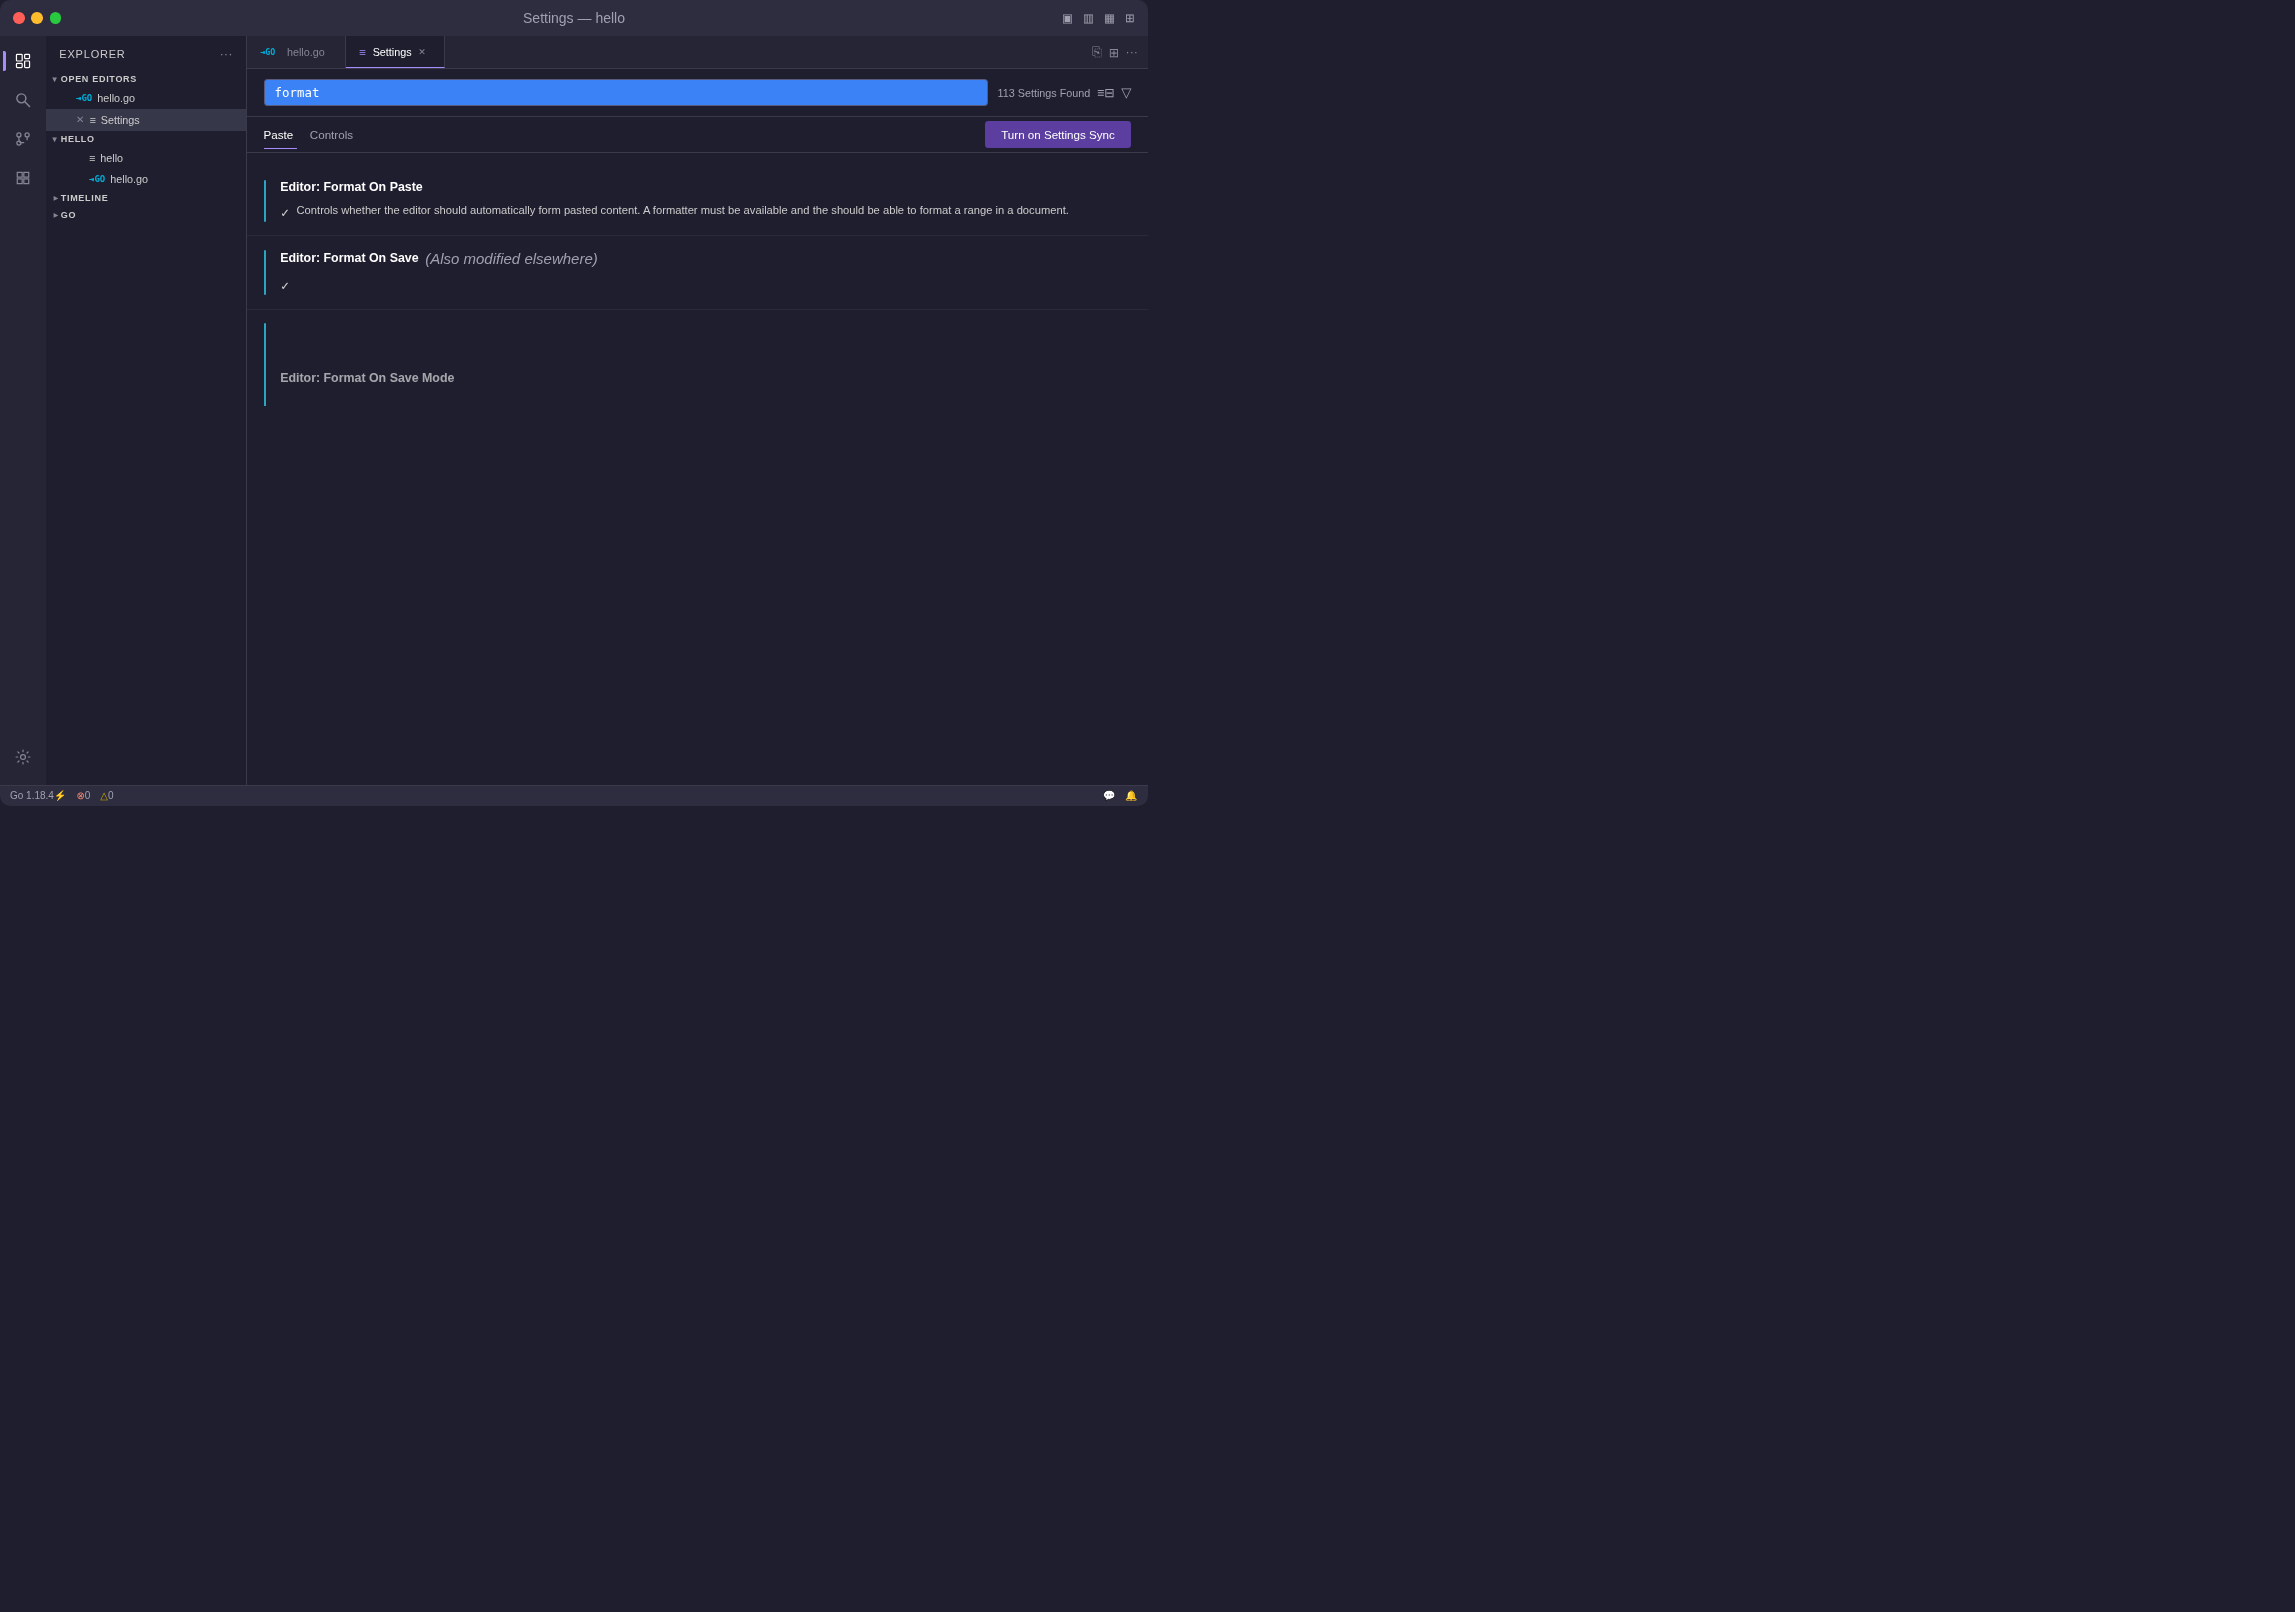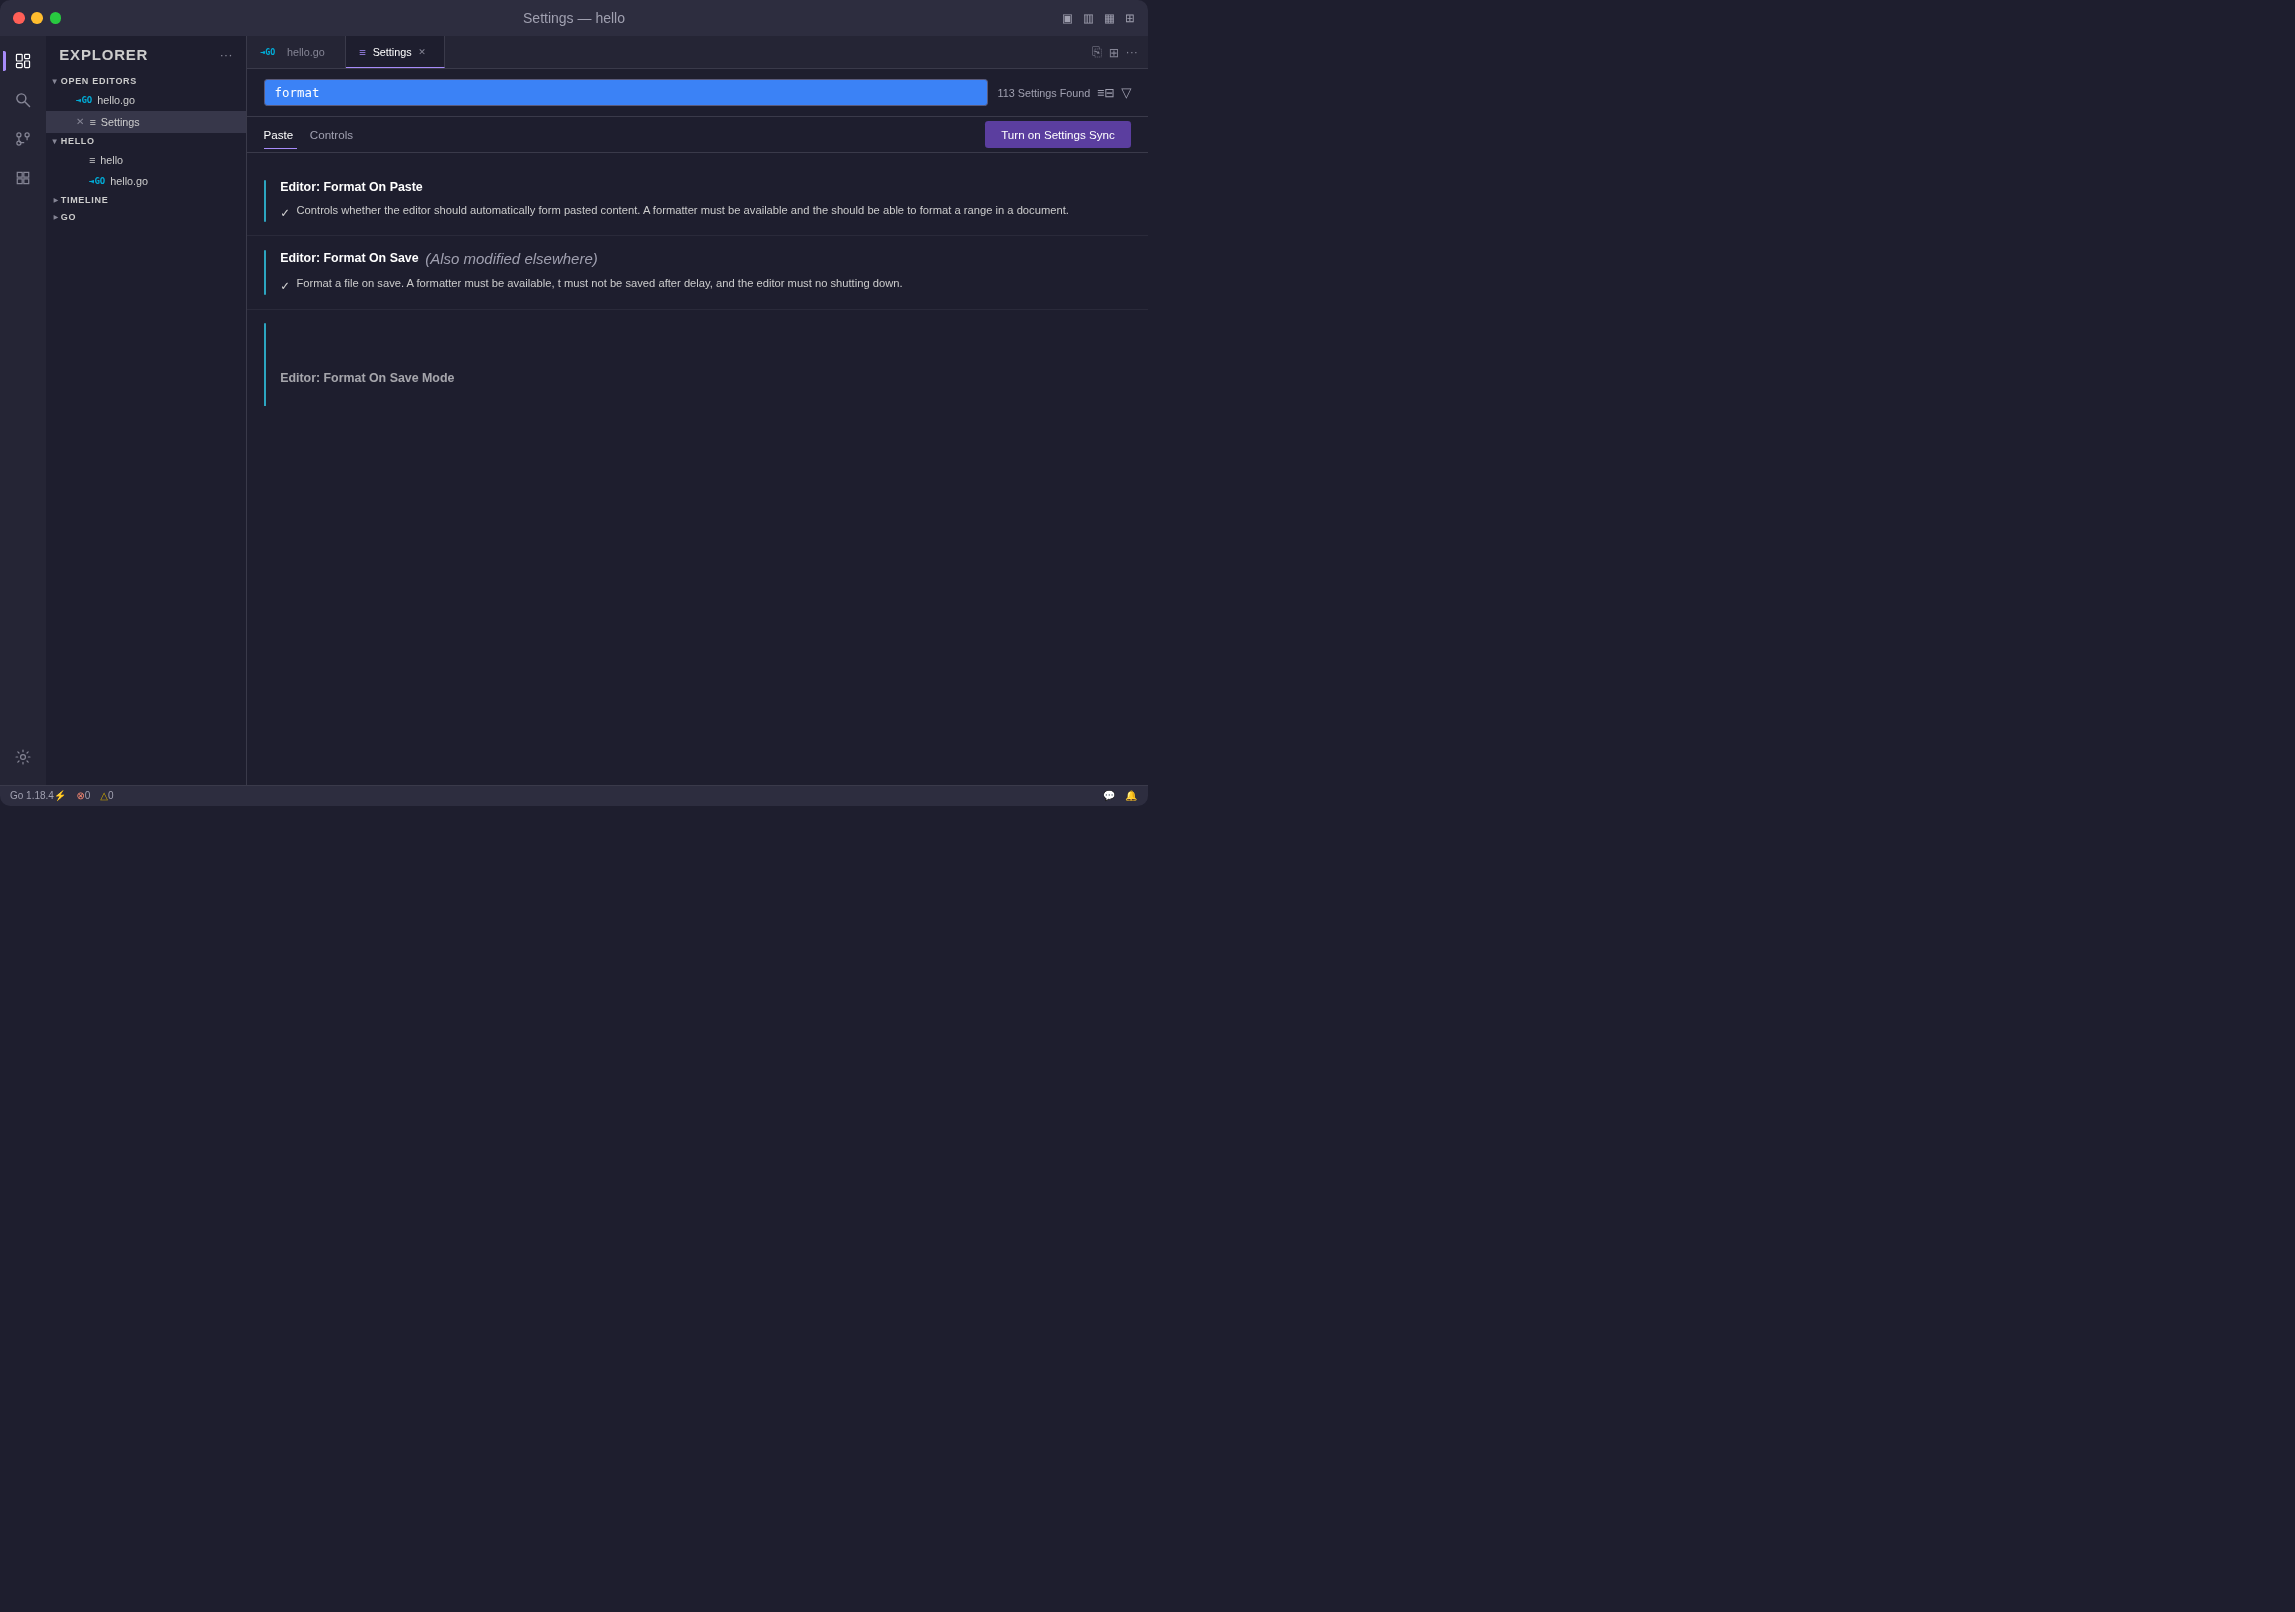--- a/index.html
+++ b/index.html
@@ -115,22 +115,22 @@
       overflow: hidden;
     }
     .sidebar-header {
       display: flex;
       align-items: center;
       justify-content: space-between;
       padding: 10px 13.3px;
       color: #cccccc;
     }
     .sidebar-title {
-      font-size: 15px;
-      font-weight: 700;
+      font-size: 11px;
+      font-weight: 400;
       letter-spacing: 0.8px;
       color: #cccccc;
     }
     .sidebar-more {
       color: #858595;
       font-size: 13.3px;
       cursor: pointer;
     }
 
     
@@ -600,21 +600,20 @@
         </div>
 
         <div class="setting-item">
           <div class="setting-content">
             <div class="setting-title">
               <span>Editor: Format On Save</span>
               <span class="setting-modified"> (Also modified elsewhere)</span>
             </div>
             <div class="setting-desc">
               <span class="check-mark">✓</span>
-              <span class="setting-text">Format a file on save. A formatter must be available, t must not be saved after delay, and the editor must no shutting down.</span>
             </div>
           </div>
         </div>
 
         <div class="setting-item-partial">
           <div class="setting-content">
             <div class="setting-title">
               <span>Editor: Format On Save Mode</span>
             </div>
           </div>

